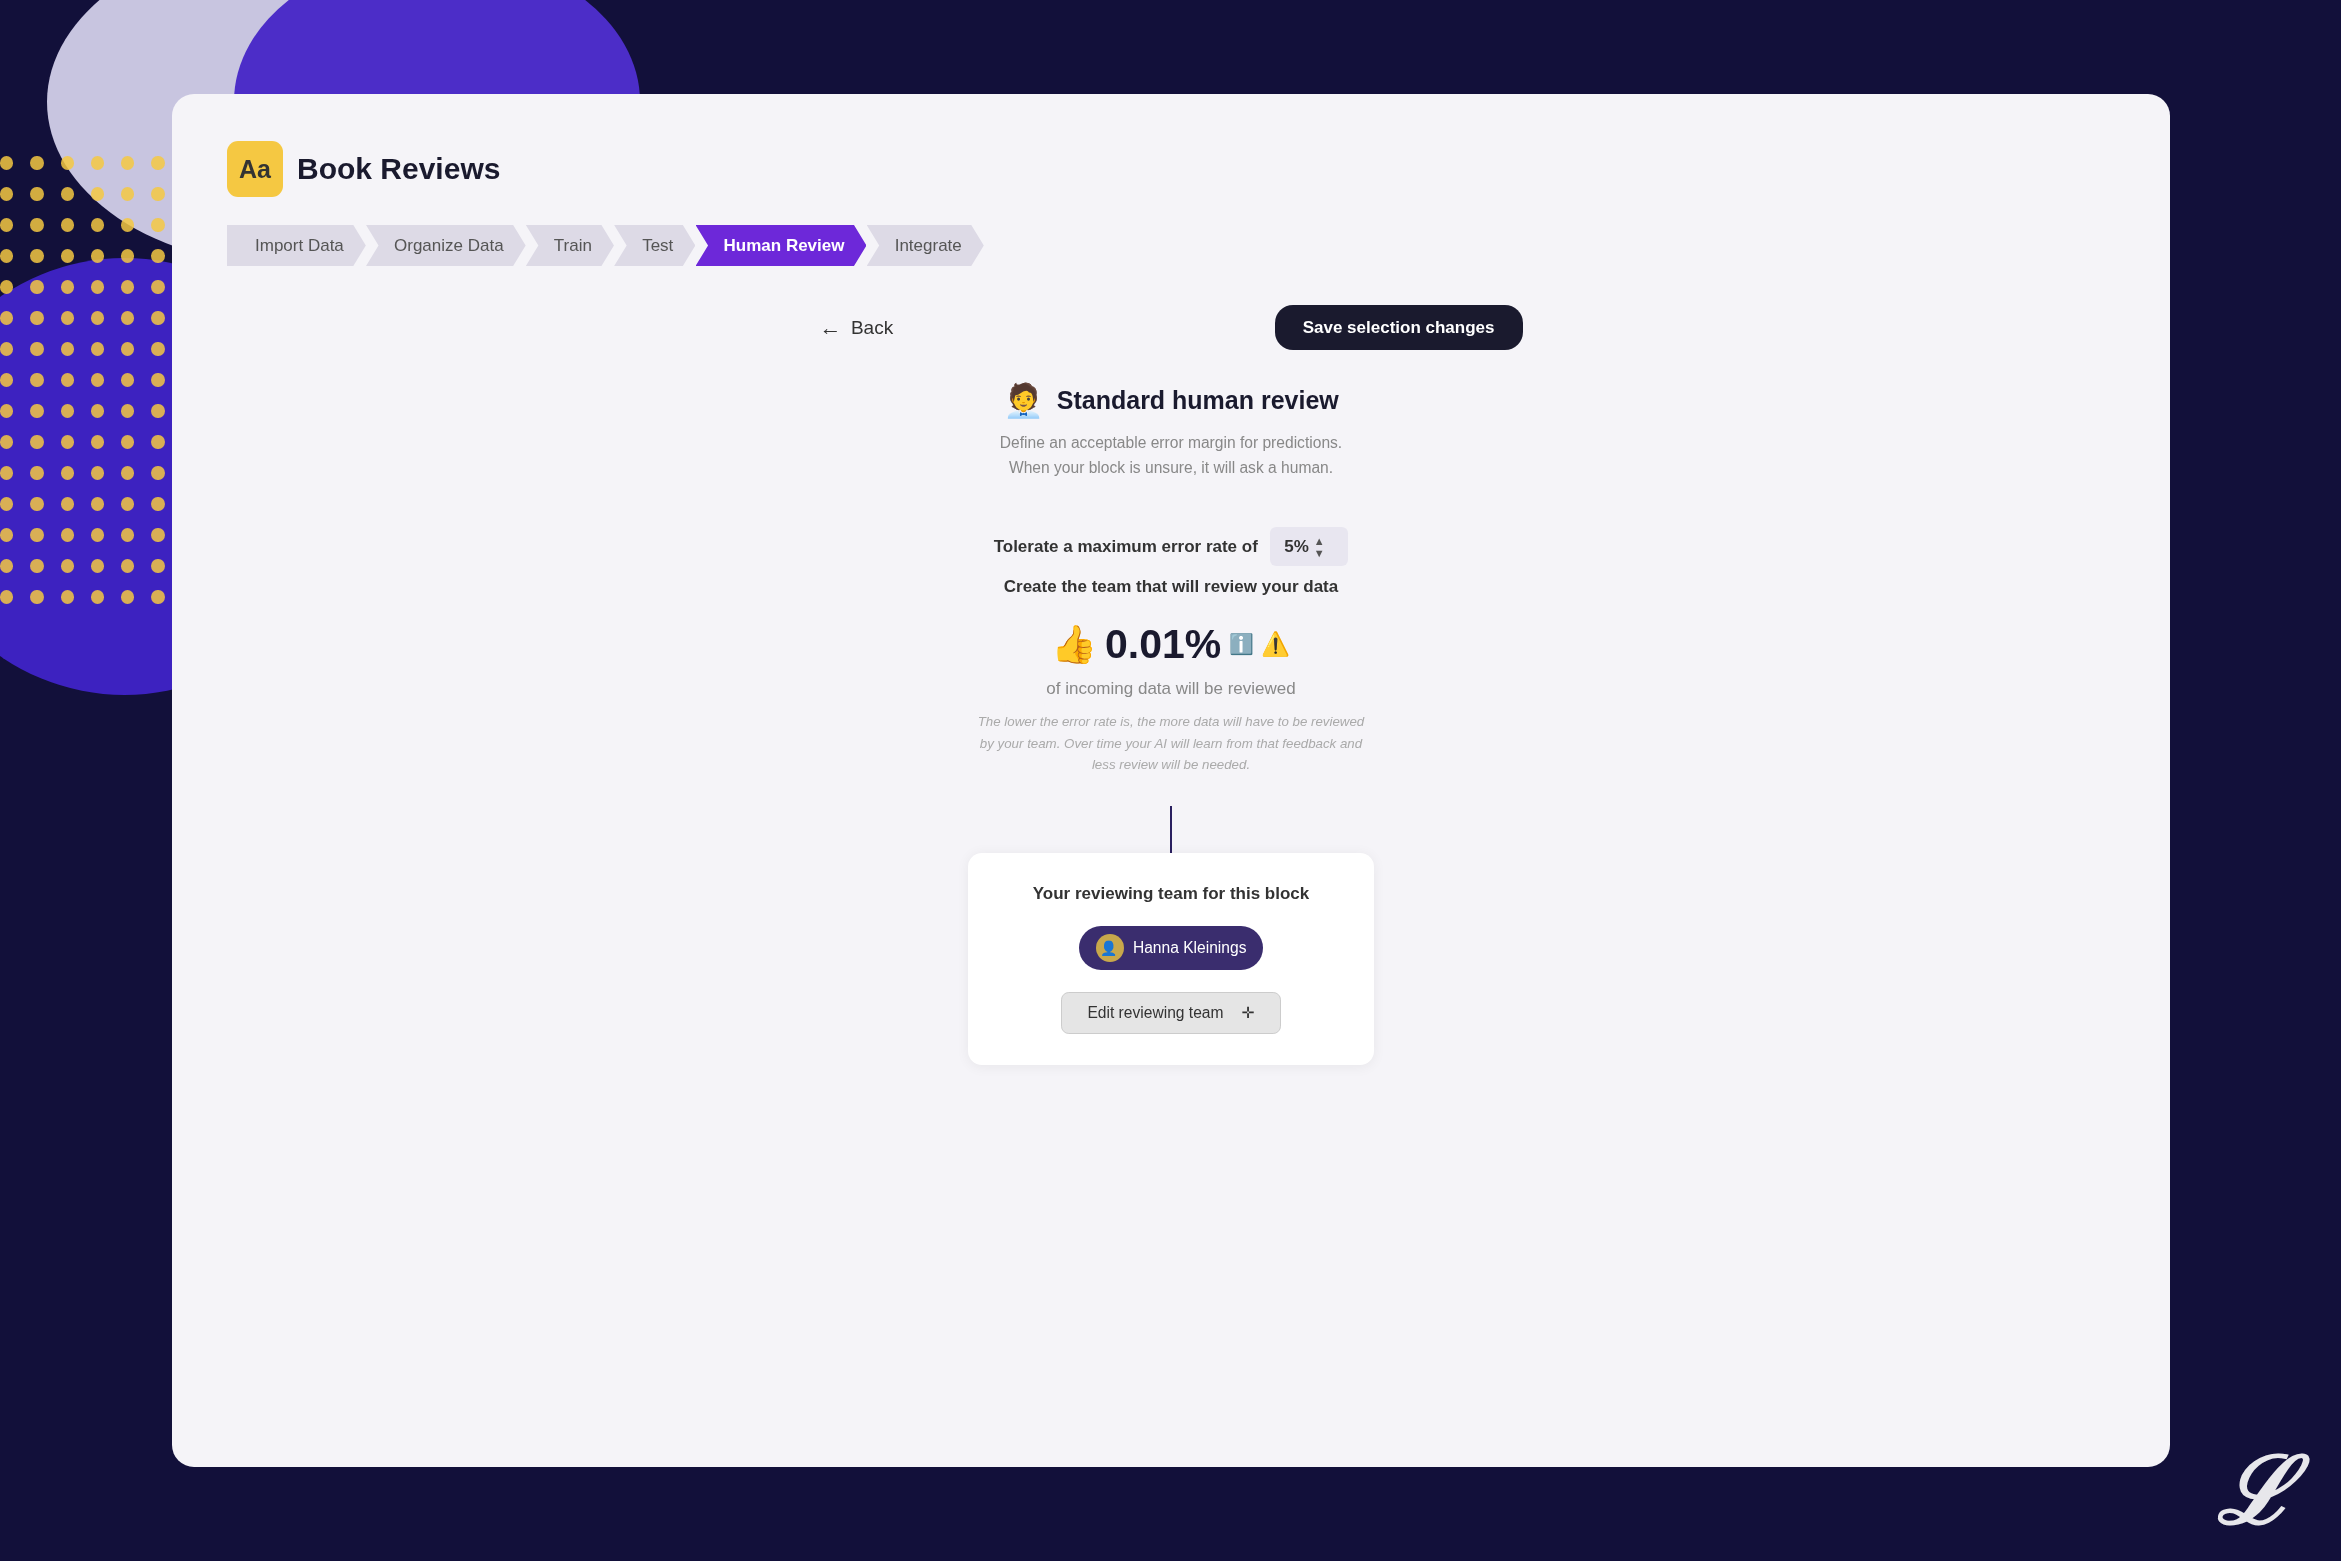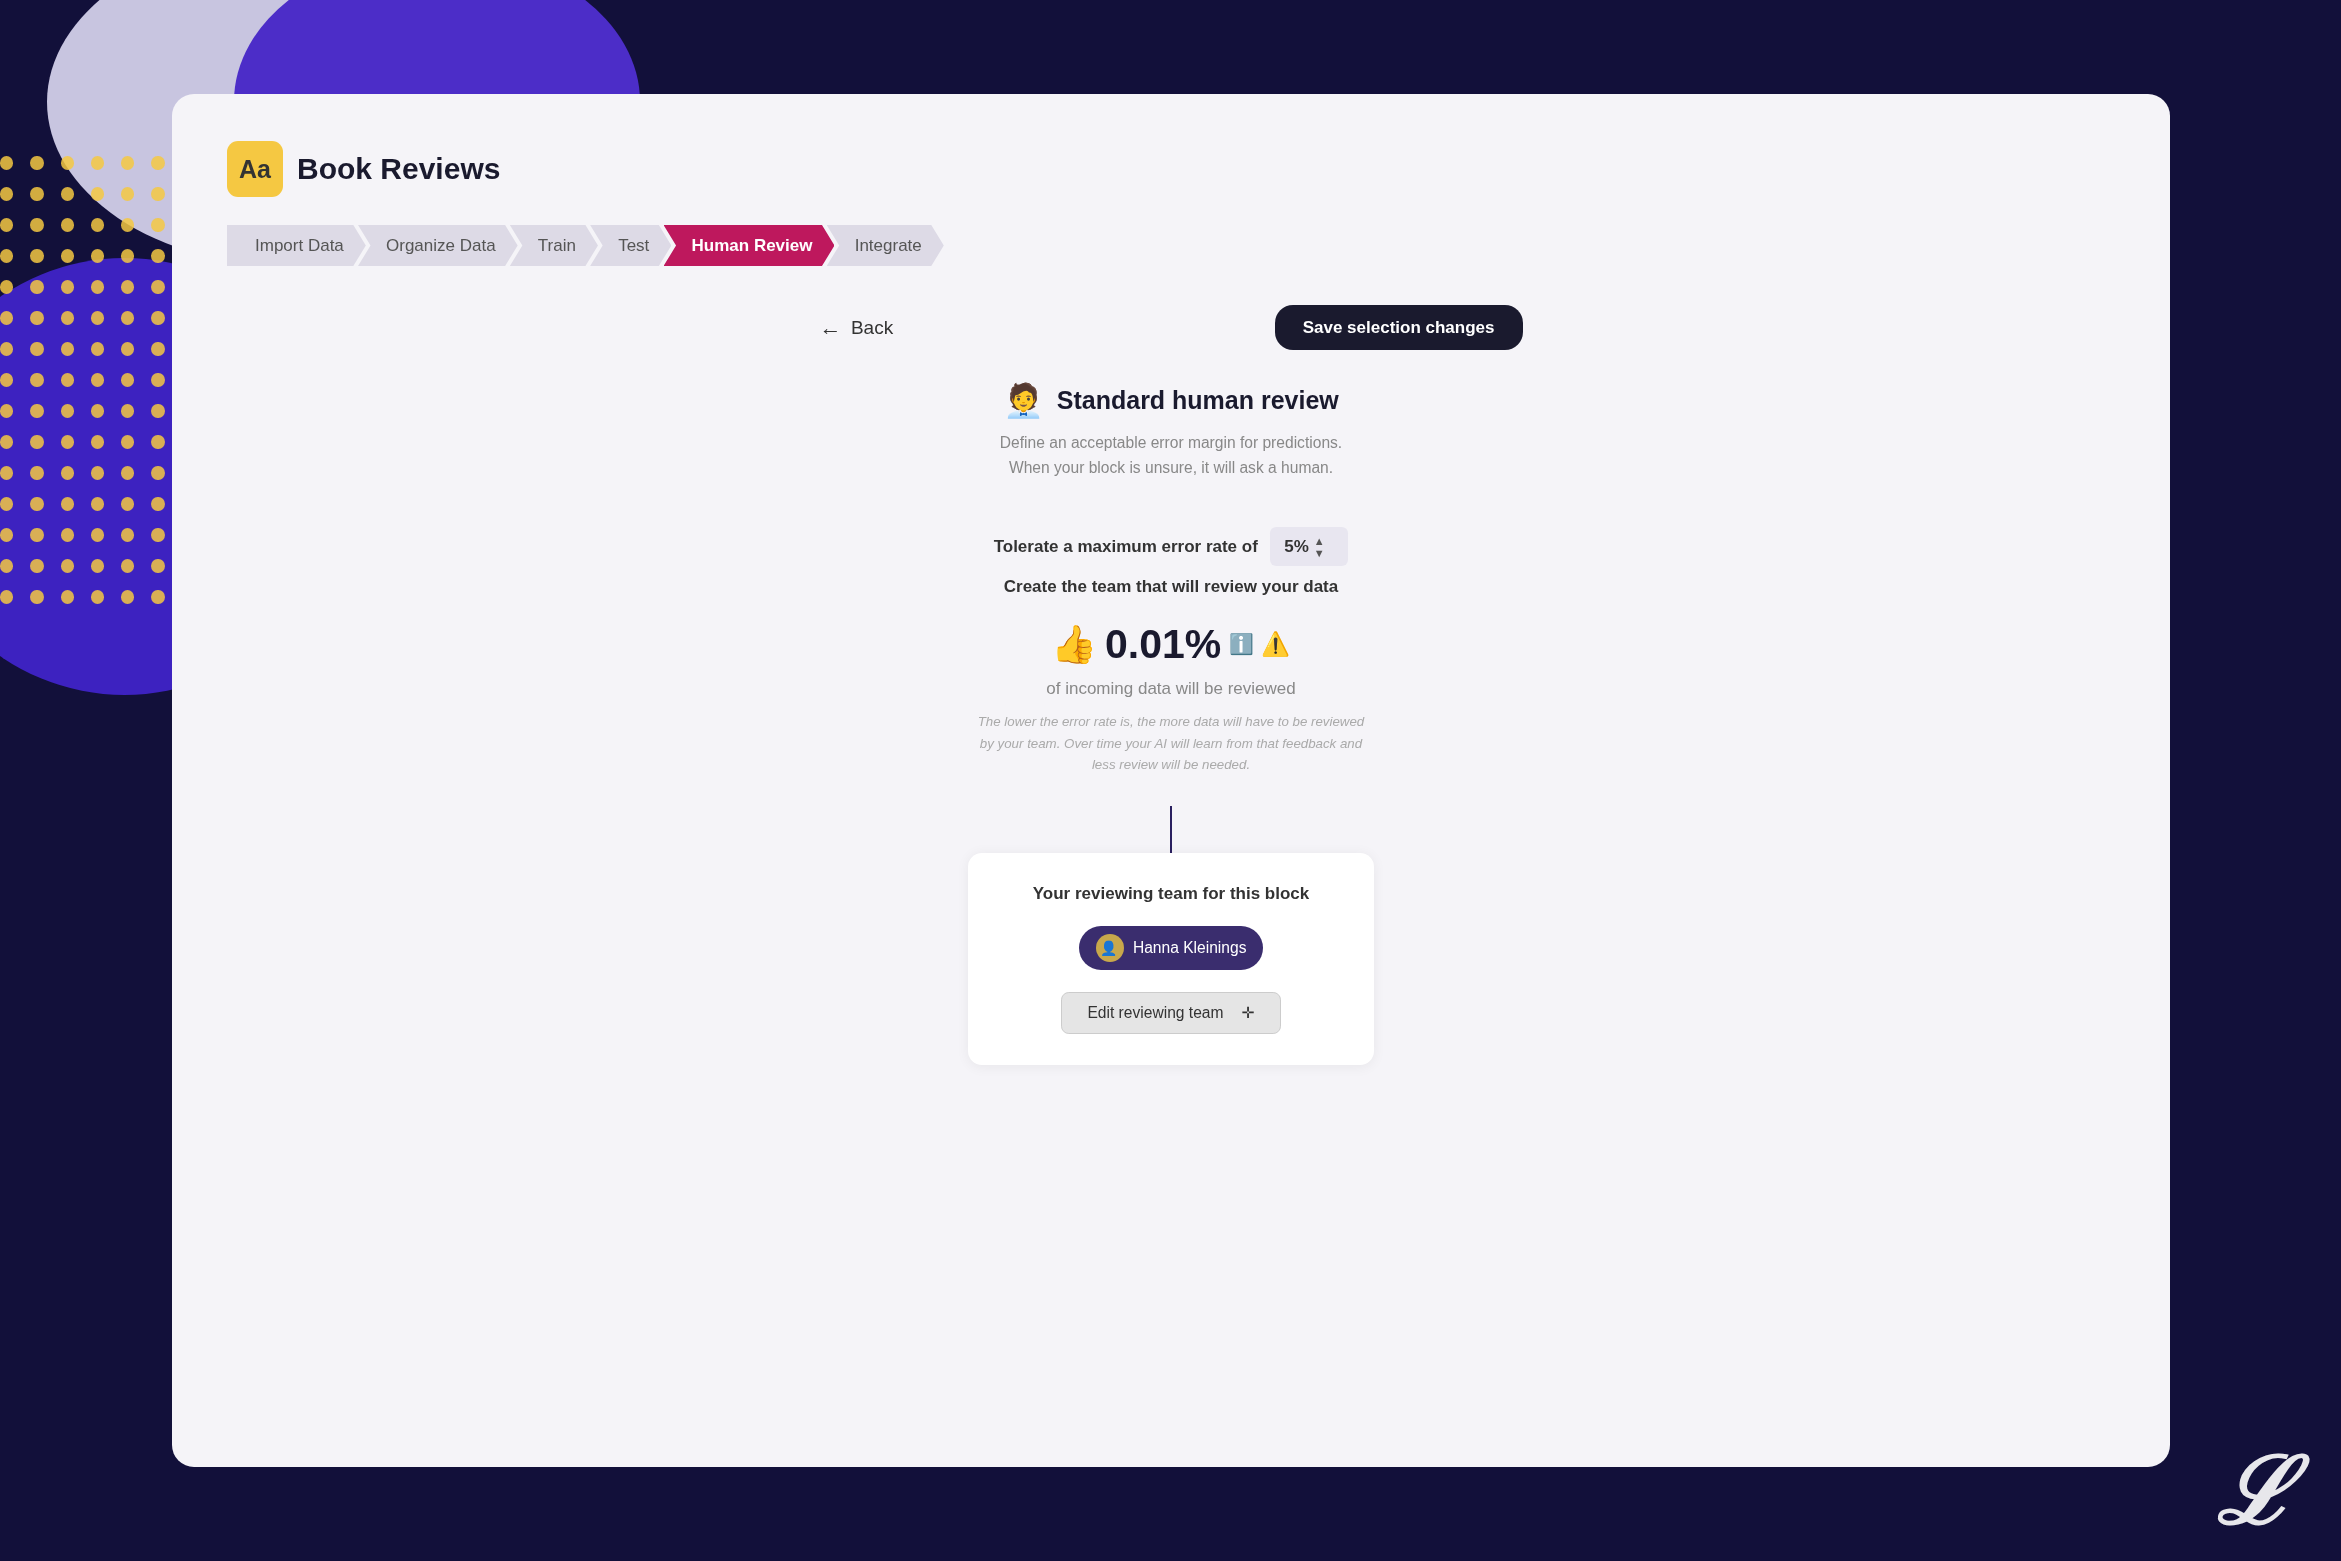--- a/index.html
+++ b/index.html
@@ -87,21 +87,21 @@
     .app-title {
       font-size: 30px;
       font-weight: 700;
       color: #1a1a2e;
     }
 
     
     .steps-nav {
       display: flex;
       align-items: center;
-      gap: 0;
+      gap: 8px;
       margin-bottom: 39px;
     }
     .step-item {
       display: flex;
       align-items: center;
       height: 41px;
       padding: 0 22px 0 28px;
       font-size: 17px;
       font-weight: 500;
       color: #555;
@@ -109,21 +109,21 @@
       cursor: pointer;
       position: relative;
       clip-path: polygon(0 0, calc(100% - 12.5px) 0, 100% 50%, calc(100% - 12.5px) 100%, 0 100%, 12.5px 50%);
       margin-left: -7.8px;
     }
     .step-item:first-child {
       clip-path: polygon(0 0, calc(100% - 12.5px) 0, 100% 50%, calc(100% - 12.5px) 100%, 0 100%);
       margin-left: 0;
     }
     .step-item.active {
-      background: #be185d;
+      background: #6d28d9;
       color: white;
       font-weight: 600;
       text-align: right;
     }
 
     
     .content-area {
       display: flex;
       flex-direction: column;
       align-items: center;

